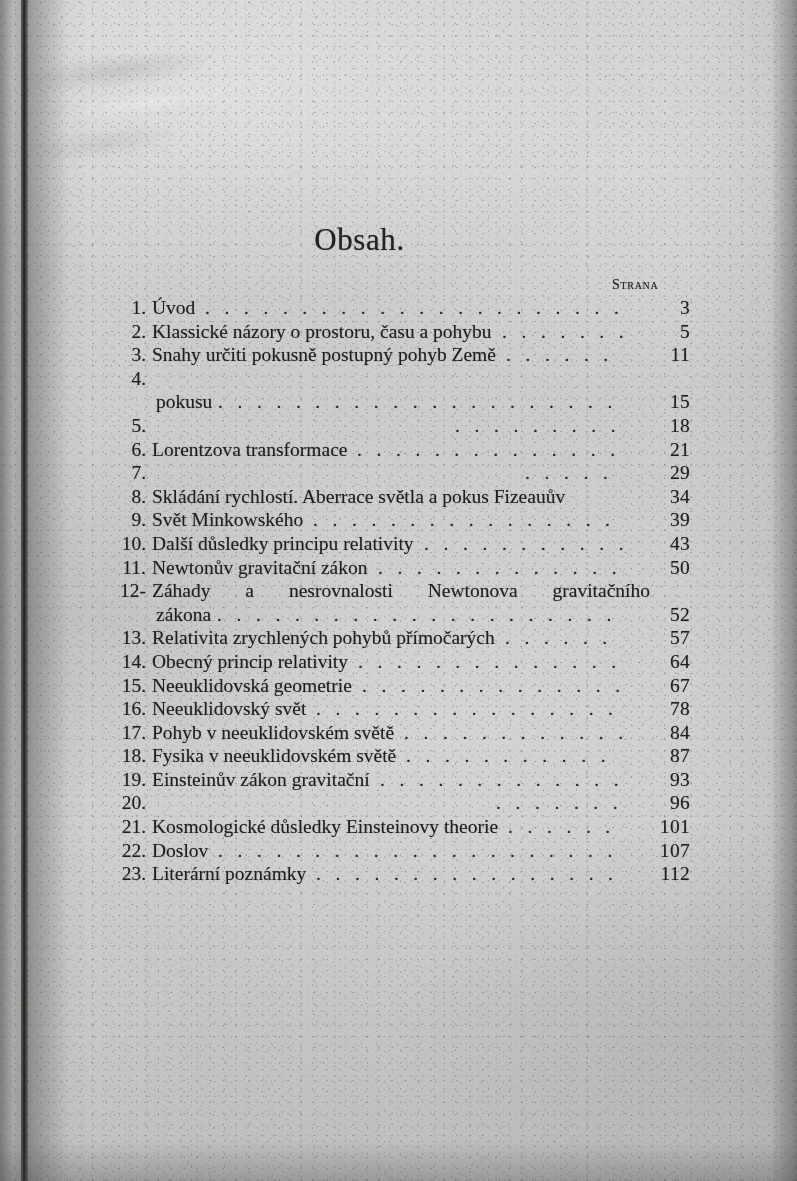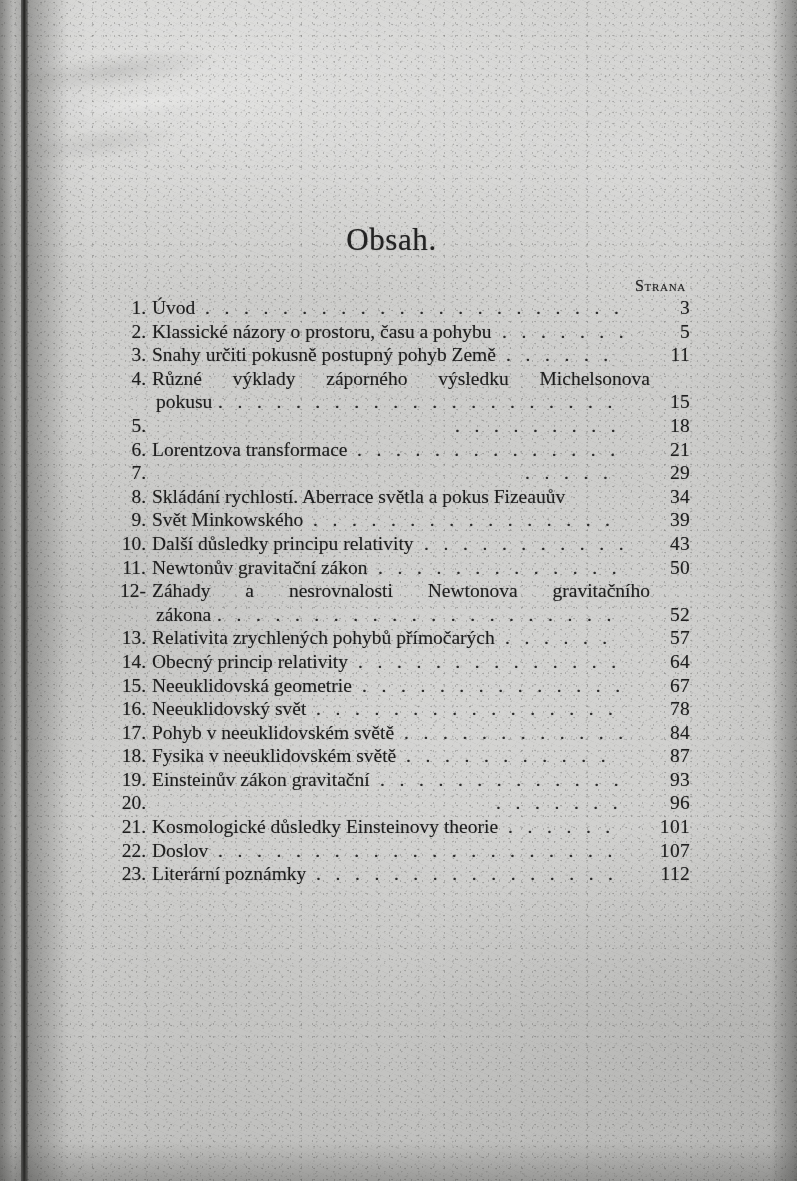--- a/index.html
+++ b/index.html
@@ -115,30 +115,29 @@
     position: absolute;
     left: 0;
     top: 222px;
     width: 719px;
     text-align: center;
     font-size: 31px;
     letter-spacing: 0.6px;
     font-weight: 400;
     color: #232323;
     text-shadow: 0 0 1.1px rgba(40,40,40,0.55);
-    padding-left: 32px;
   }
 
   .strana-label {
     position: absolute;
     top: 277px;
     left: 612px;
     width: 74px;
-    text-align: right;
-    font-size: 16px;
+    text-align: left;
+    font-size: 14px;
     font-variant: small-caps;
     letter-spacing: 0.7px;
     color: #262626;
     text-shadow: 0 0 0.9px rgba(40,40,40,0.5);
   }
 
   #toc {
     position: absolute;
     left: 116px;
     top: 296px;
@@ -248,21 +247,20 @@
         <div class="toc-row">
           <span class="num">3.</span>
           <span class="label">Snahy určiti pokusně postupný pohyb Země</span>
           <span class="pageno">11</span>
           <span class="leader" style="left: 390px; width: 134px;">
             <i>......</i>
           </span>
         </div>
         <div class="toc-row">
           <span class="num">4.</span>
-          <span class="label justify">Různé výklady záporného výsledku Michelsonova</span>
           <span class="pageno"></span>
         </div>
         <div class="toc-row cont">
           <span class="num"></span>
           <span class="label">pokusu</span>
           <span class="pageno">15</span>
           <span class="leader" style="left: 102px; width: 422px;">
             <i>.....................</i>
           </span>
         </div>

